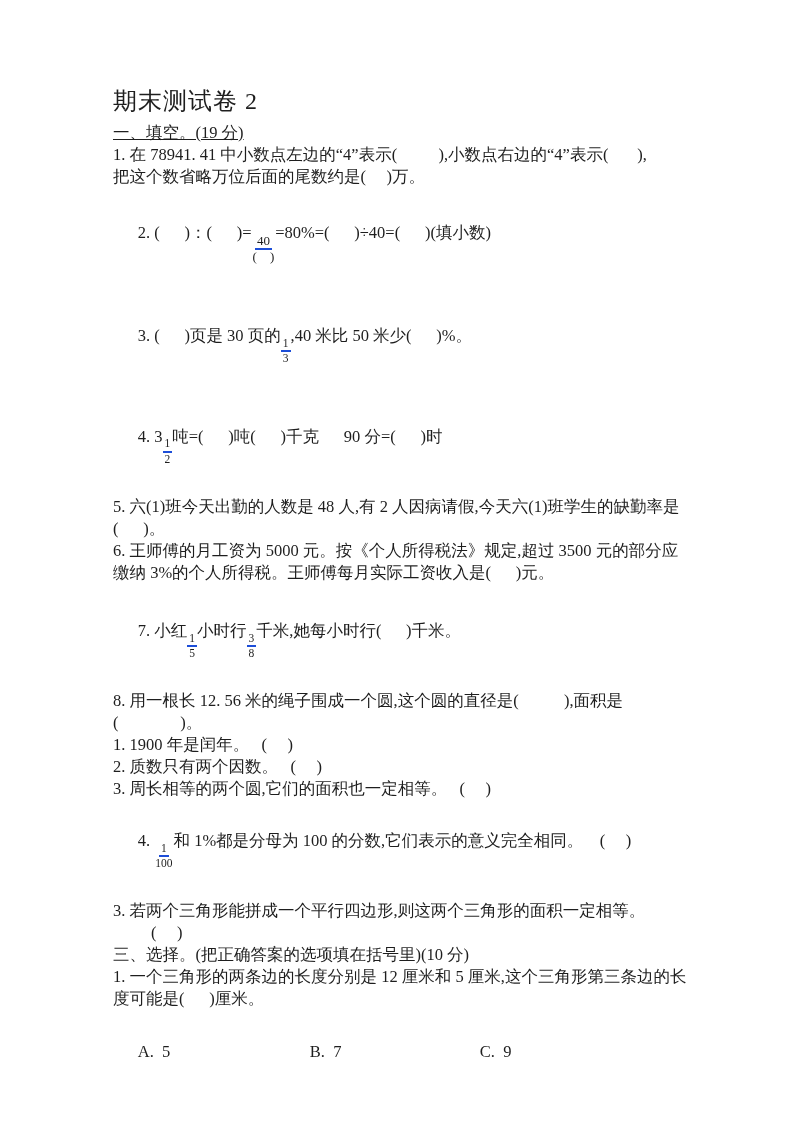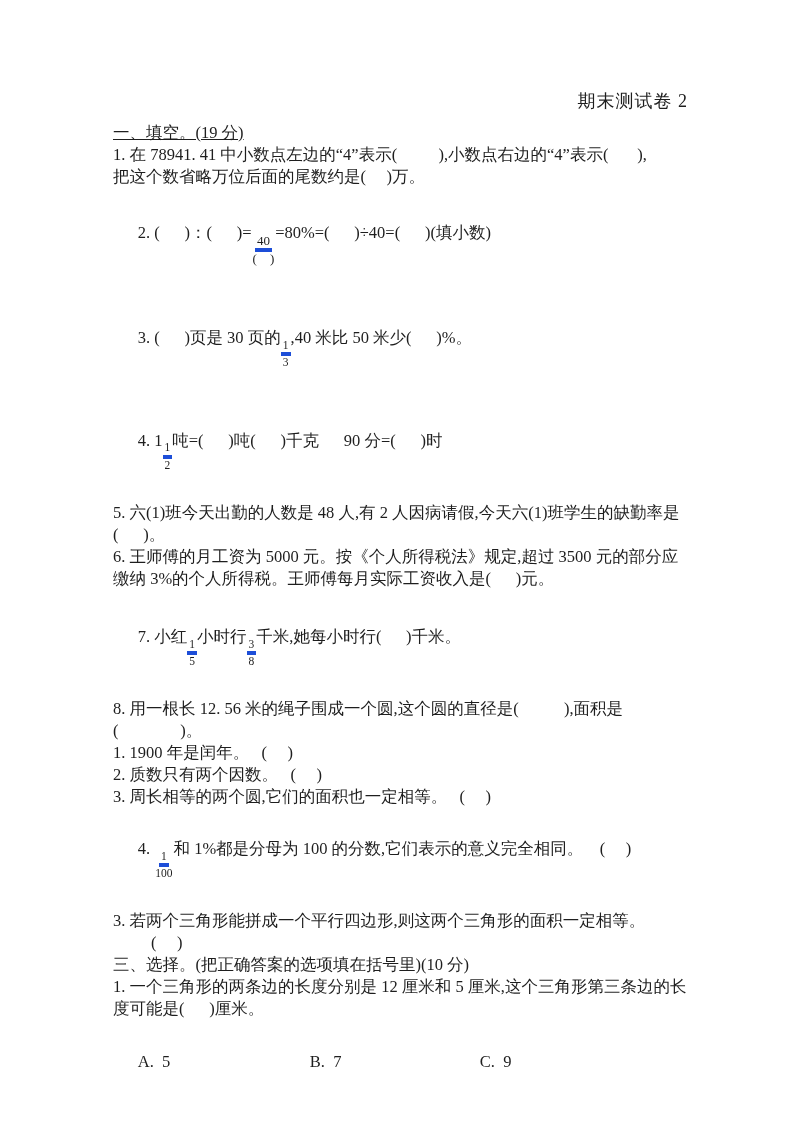--- a/index.html
+++ b/index.html
@@ -8,27 +8,27 @@
     width:793px;height:1122px;
     margin:0 auto;
     background:#ffffff;
     color:#1e1e1e;
     font-family:"Liberation Serif","DejaVu Serif",serif;
     font-size:16.5px;
     overflow:hidden;
   }
   .content{position:absolute;left:113px;top:86px;width:575px;}
   .line{white-space:pre-wrap;line-height:22px;}
-  .title{text-align:right;font-size:18px;line-height:30px;letter-spacing:1px;}
+  .title{text-align:left;font-size:24px;line-height:30px;letter-spacing:1px;}
   .meta{text-align:right;line-height:24px;margin-top:10px;}
   .meta .seg{margin-left:20px;white-space:pre-wrap;}
   .score-blank{display:inline-block;width:50px;height:15px;border-bottom:1.5px solid #1e1e1e;vertical-align:baseline;}
   .sec-head{margin-top:6px;text-decoration:underline;}
   .frac{display:inline-flex;flex-direction:column;align-items:center;vertical-align:-0.5em;line-height:1.15;font-size:11.5px;}
-  .frac .fnum{border-bottom:4px solid #1d4ed8;padding:0 2px;text-align:right;}
+  .frac .fnum{border-bottom:2px solid #1d4ed8;padding:0 2px;text-align:right;}
   .frac .fden{padding:0 1px;}
   .frac.big{font-size:13px;}
   .fline{display:block;white-space:pre-wrap;line-height:22px;}
   .tall{padding:8px 0;}
   .mt4{margin-top:4px;} .mt6{margin-top:6px;}
   .indent38{padding-left:38px;}
   .optrow{line-height:24px;white-space:pre-wrap;}
   .optrow .opt{display:inline-block;white-space:pre-wrap;}
 </style>
 </head>
@@ -46,21 +46,21 @@
 
     <div class="fline tall mt4">
       <span>2. (      )：(      )=</span><span class="frac big"><span class="fnum">40</span><span class="fden">(    )</span></span><span>=80%=(      )÷40=(      )(填小数)</span>
     </div>
 
     <div class="fline tall">
       <span>3. (      )页是 30 页的</span><span class="frac"><span class="fnum">1</span><span class="fden">3</span></span><span>,40 米比 50 米少(      )%。</span>
     </div>
 
     <div class="fline tall">
-      <span>4. 1</span><span class="frac"><span class="fnum">1</span><span class="fden">2</span></span><span>吨=(      )吨(      )千克      90 分=(      )时</span>
+      <span>4. 3</span><span class="frac"><span class="fnum">1</span><span class="fden">2</span></span><span>吨=(      )吨(      )千克      90 分=(      )时</span>
     </div>
 
     <div class="line">5. 六(1)班今天出勤的人数是 48 人,有 2 人因病请假,今天六(1)班学生的缺勤率是</div>
     <div class="line">(      )。</div>
     <div class="line">6. 王师傅的月工资为 5000 元。按《个人所得税法》规定,超过 3500 元的部分应</div>
     <div class="line">缴纳 3%的个人所得税。王师傅每月实际工资收入是(      )元。</div>
 
     <div class="fline tall mt6">
       <span>7. 小红</span><span class="frac"><span class="fnum">1</span><span class="fden">5</span></span><span>小时行</span><span class="frac"><span class="fnum">3</span><span class="fden">8</span></span><span>千米,她每小时行(      )千米。</span>
     </div>

